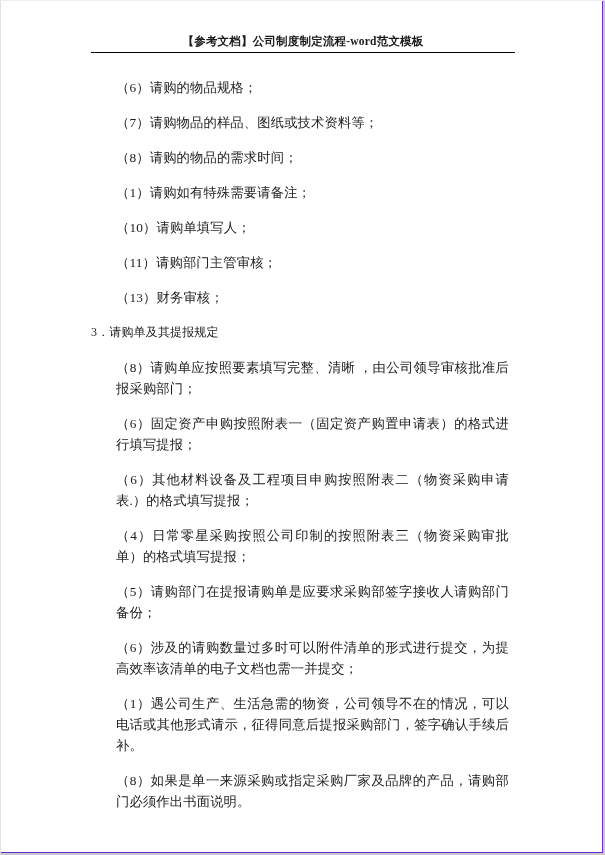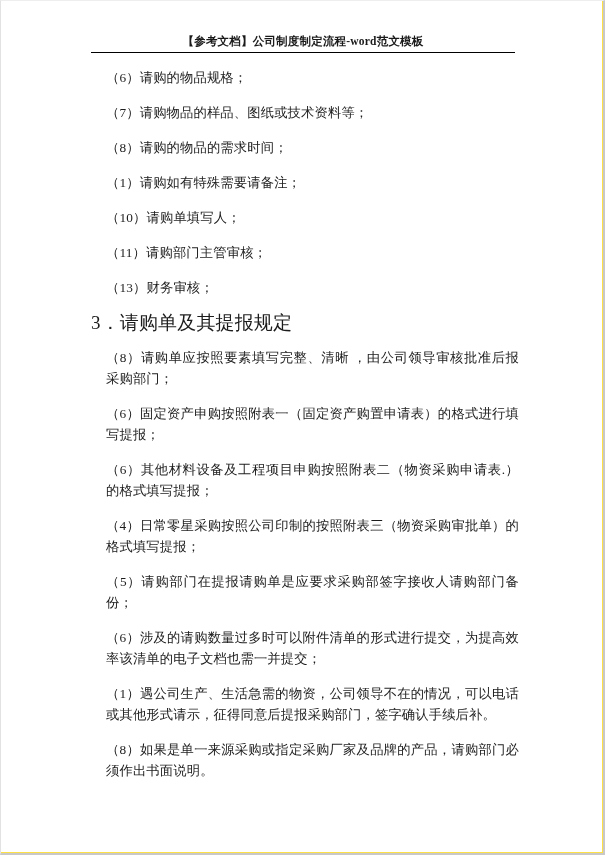--- a/index.html
+++ b/index.html
@@ -11,21 +11,21 @@
     overflow: hidden;
   }
   body {
     font-family: "Liberation Serif", "DejaVu Serif", serif;
     -webkit-font-smoothing: antialiased;
   }
   .page {
     position: relative;
     width: 605px;
     height: 855px;
-    background: #fde047;
+    background: #6d28d9;
     box-sizing: border-box;
     border-right: 2px solid #c8c8c8;
     border-bottom: 2px solid #c8c8c8;
     border-left: 1px solid #e2e2e2;
     border-top: 1px solid #eeeeee;
   }
   .page-inner {
     position: absolute;
     left: 0; top: 0;
     width: 601px;
@@ -59,32 +59,32 @@
     position: absolute;
     left: 90px;
     top: 64px;
     width: 430px;
   }
   .para {
     font-size: 13.3px;
     color: #1c1c1c;
     line-height: 21px;
     letter-spacing: 0.15px;
-    margin: 2px;
+    margin: 12px;
     text-align: justify;
     text-justify: inter-ideograph;
   }
   
   .item {
     padding-left: 13px;
     margin-bottom: 14px;
   }
   
   .heading {
-    font-size: 19px;
+    font-size: 12px;
     color: #1c1c1c;
     line-height: 21px;
     letter-spacing: 0.15px;
     margin: 0 0 14px 0;
     padding-left: 0px;
   }
 </style>
 </head>
 <body>
 

